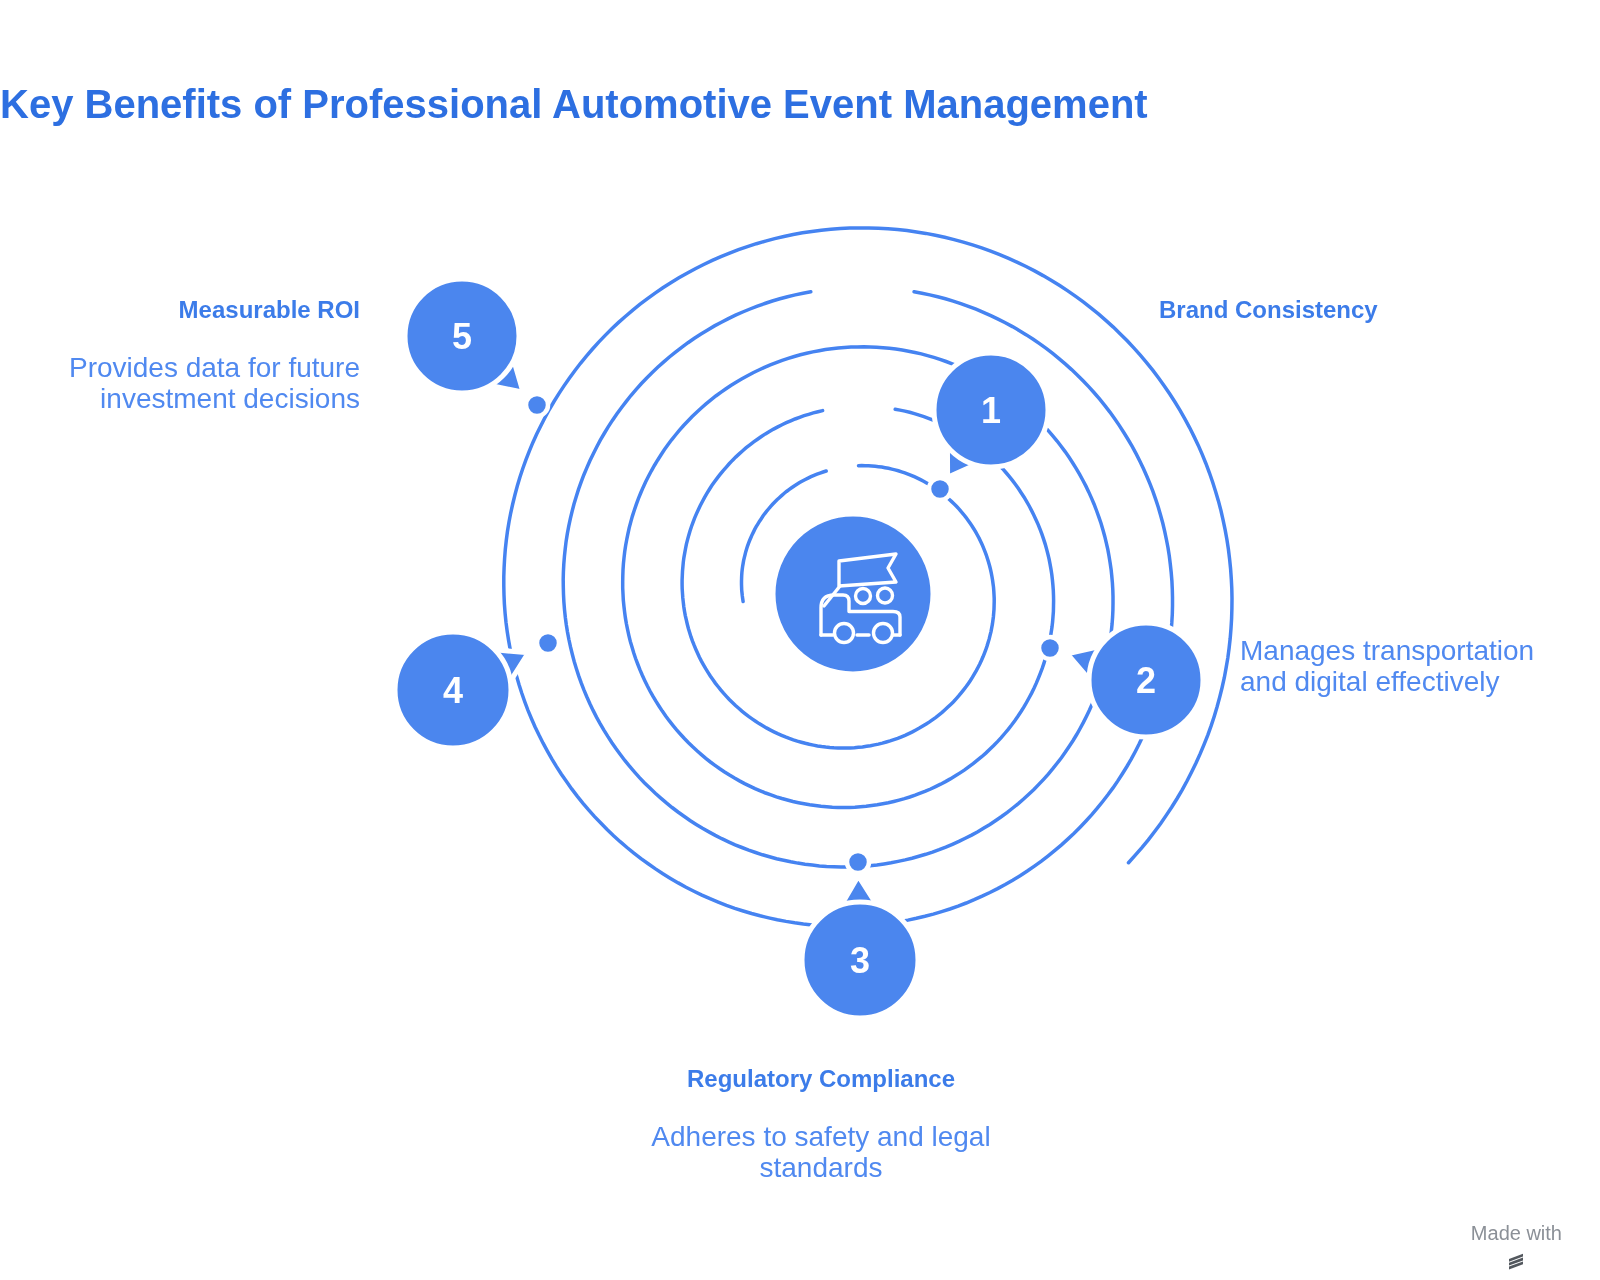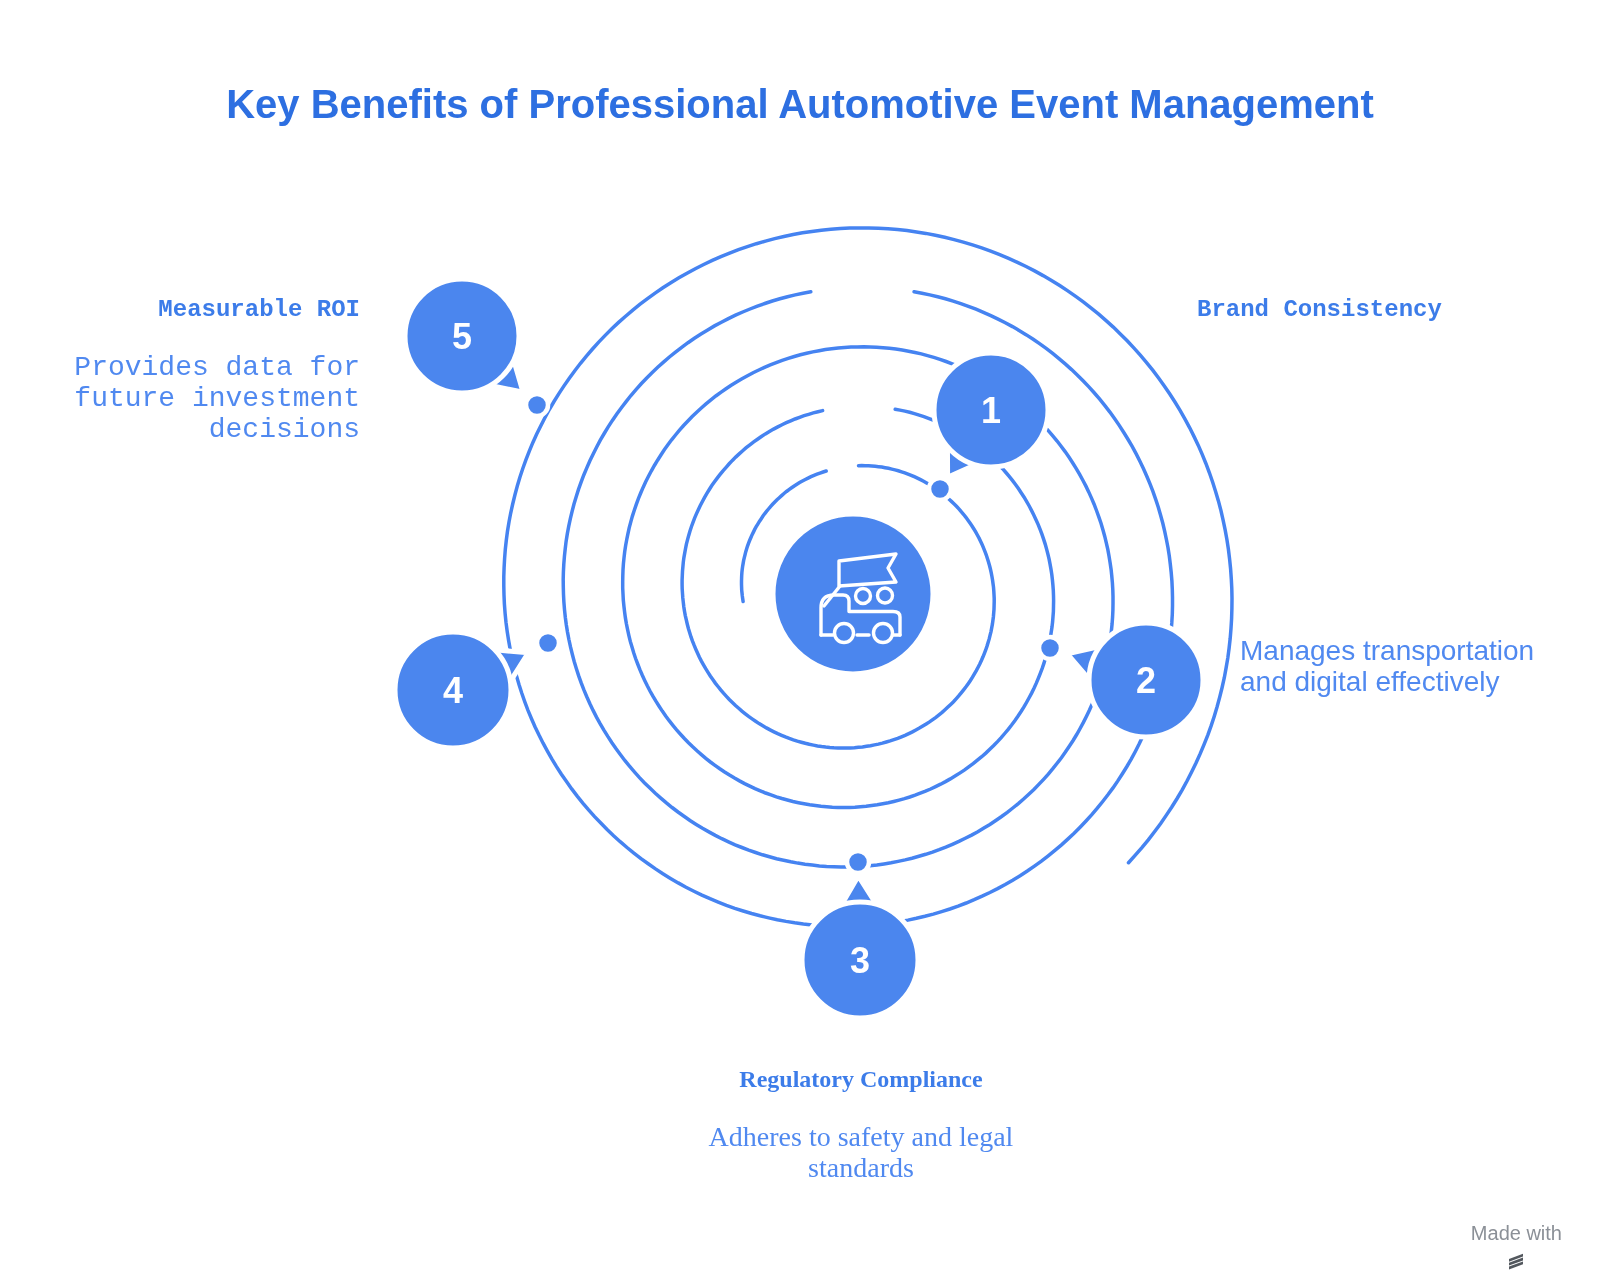--- a/index.html
+++ b/index.html
@@ -10,45 +10,45 @@
     --desc:#5089f0;
     --footer:#8b9097;
     --footer-icon:#53585e;
   }
   html,body{margin:0;padding:0;background:#fff;}
   .canvas{
     position:relative;width:1600px;height:1280px;background:#ffffff;overflow:hidden;
     font-family:"Liberation Sans", sans-serif;
   }
   .page-title{
-    position:absolute;left:0;right:0;top:82px;margin:0;text-align:center;
+    position:absolute;left:0;right:0;top:82px;margin:0;
     font-size:40px;font-weight:700;color:var(--title);letter-spacing:0;
   }
   svg.diagram{position:absolute;left:0;top:0;}
   .spiral{fill:none;stroke:var(--line);stroke-width:3.5;stroke-linecap:round;}
   .dot{fill:var(--accent);stroke:#ffffff;stroke-width:4.5;}
   .bubble .tail{fill:var(--accent);stroke:#ffffff;stroke-width:5;stroke-linejoin:round;}
   .bubble .body{fill:var(--accent);stroke:#ffffff;stroke-width:5;}
   .bubble text{
     fill:#ffffff;font-size:36px;font-weight:700;text-anchor:middle;
     font-family:"Liberation Sans", sans-serif;
   }
   .center-badge .disc{fill:var(--accent);stroke:#ffffff;stroke-width:5;}
   .center-badge .glyph{fill:none;stroke:#ffffff;stroke-width:3.4;stroke-linecap:round;stroke-linejoin:round;}
   .label{position:absolute;}
   .label h3{margin:0 0 27px 0;font-size:24px;line-height:30px;font-weight:700;color:var(--heading);}
   .label p{margin:0;font-size:28px;line-height:31px;font-weight:400;color:var(--desc);}
   .align-right{text-align:right;}
   .align-left{text-align:left;}
   .align-center{text-align:center;}
-  .label-5{left:40px;top:295px;width:320px;font-family:Liberation Mono, monospace;}
-  .label-1{left:1197px;top:295px;width:300px;font-family:Liberation Mono, monospace;}
+  .label-5{left:40px;top:295px;width:320px;}
+  .label-1{left:1159px;top:295px;width:300px;}
   .label-4{left:37px;top:635px;width:320px;}
   .label-2{left:1240px;top:635px;width:300px;}
-  .label-3{left:661px;top:1064px;width:400px;font-family:Liberation Serif, serif;}
+  .label-3{left:621px;top:1064px;width:400px;}
   .footer{
     position:absolute;right:38px;top:1222px;display:flex;align-items:center;gap:7px;
     font-size:20px;color:var(--footer);font-weight:400;flex-direction:column;
   }
   .footer .napkin-glyph{display:inline-block;}
 </style>
 </head>
 <body>
 
 <div class="canvas">

